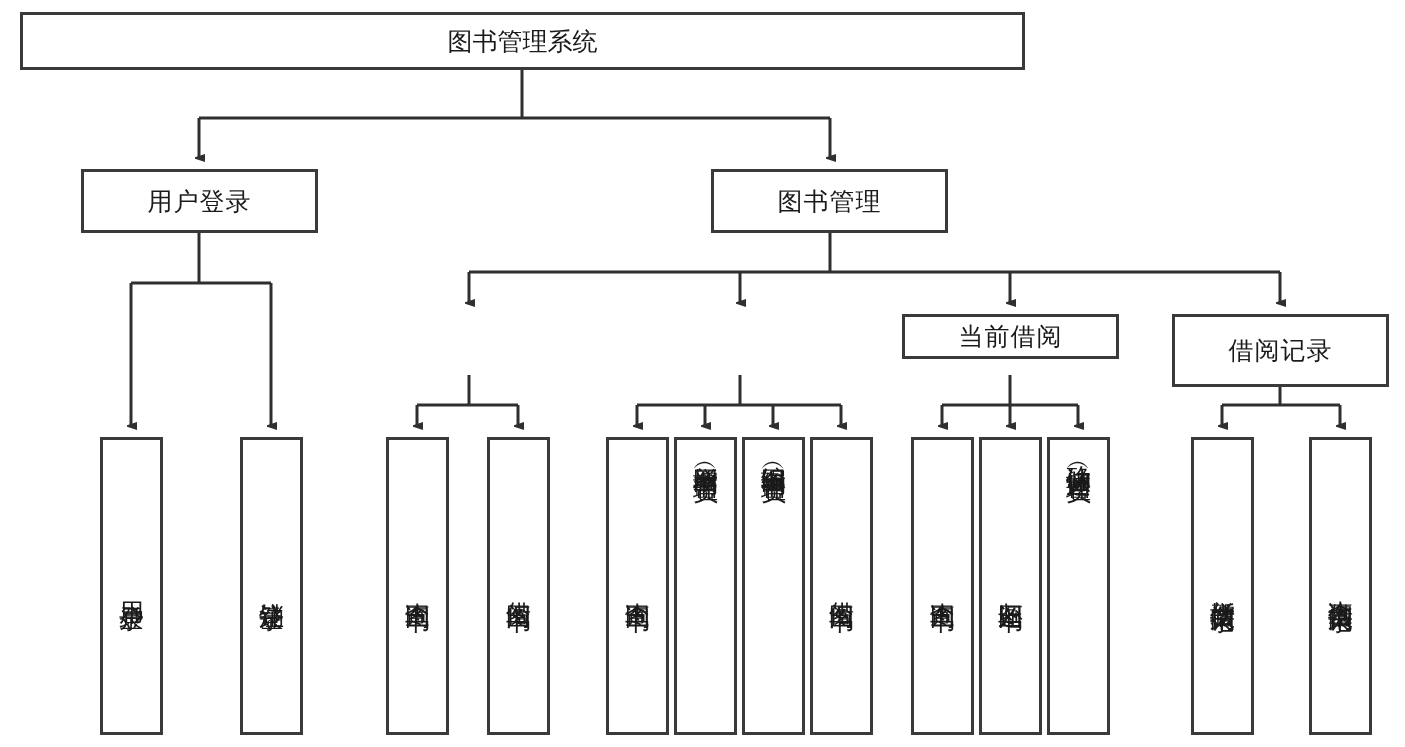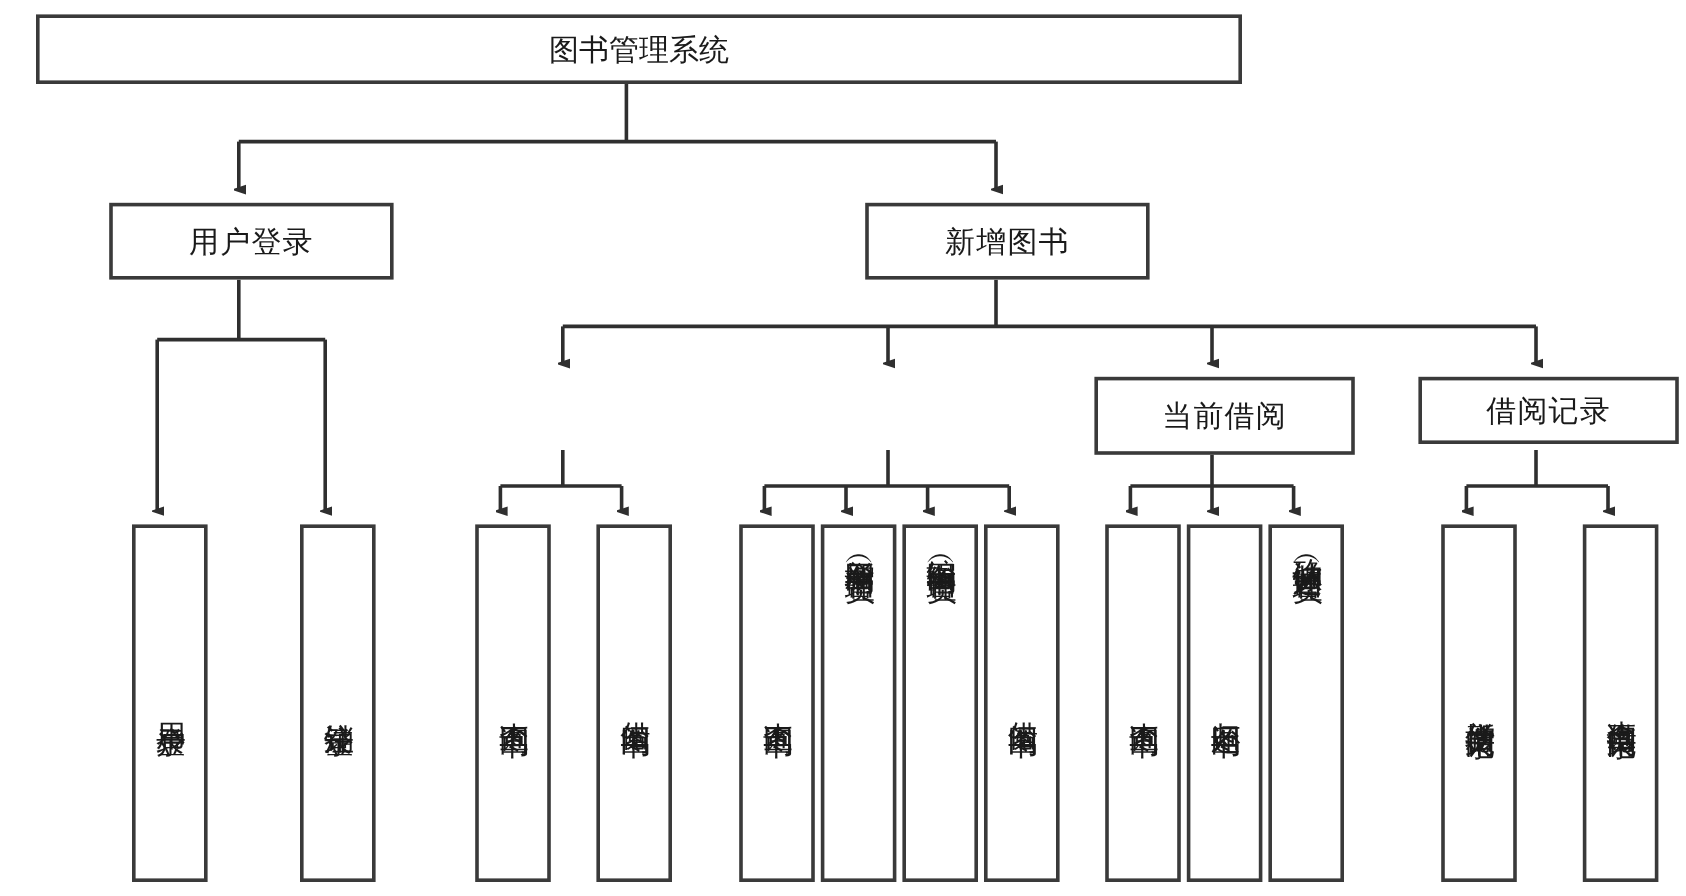--- a/index.html
+++ b/index.html
@@ -27,21 +27,20 @@
   }
   .node {
     position: absolute;
     box-sizing: border-box;
     background: #ffffff;
     border: 3px solid #3a3a3a;
     display: flex;
     align-items: center;
     justify-content: center;
     color: #1a1a1a;
-    margin-left: 10px;
   }
   .node.h {
     font-size: 25px;
     letter-spacing: 1px;
   }
   .node.root {
     font-size: 25px;
   }
   .node.v {
     writing-mode: vertical-rl;
@@ -126,27 +125,27 @@
   </svg>
 
   <div class="node root" style="left:20px; top:12px; width:1005px; height:58px;">
     <span>图书管理系统</span>
   </div>
 
   <div class="node h" style="left:81px; top:169px; width:237px; height:64px;">
     <span>用户登录</span>
   </div>
   <div class="node h" style="left:711px; top:169px; width:237px; height:64px;">
-    <span>新增图书</span>
+    <span>图书管理</span>
   </div>
 
-  <div class="node h" style="left:902px; top:314px; width:217px; height:65px;">
+  <div class="node h" style="left:902px; top:314px; width:217px; height:45px;">
     <span>当前借阅</span>
   </div>
-  <div class="node h" style="left:1172px; top:314px; width:217px; height:56px;">
+  <div class="node h" style="left:1172px; top:314px; width:217px; height:73px;">
     <span>借阅记录</span>
   </div>
 
   <div class="node v mid" style="left:100px; top:437px; width:63px; height:298px;">
     <span class="vtxt">用户登录</span>
   </div>
   <div class="node v mid" style="left:240px; top:437px; width:63px; height:298px;">
     <span class="vtxt">注销登录</span>
   </div>
 

